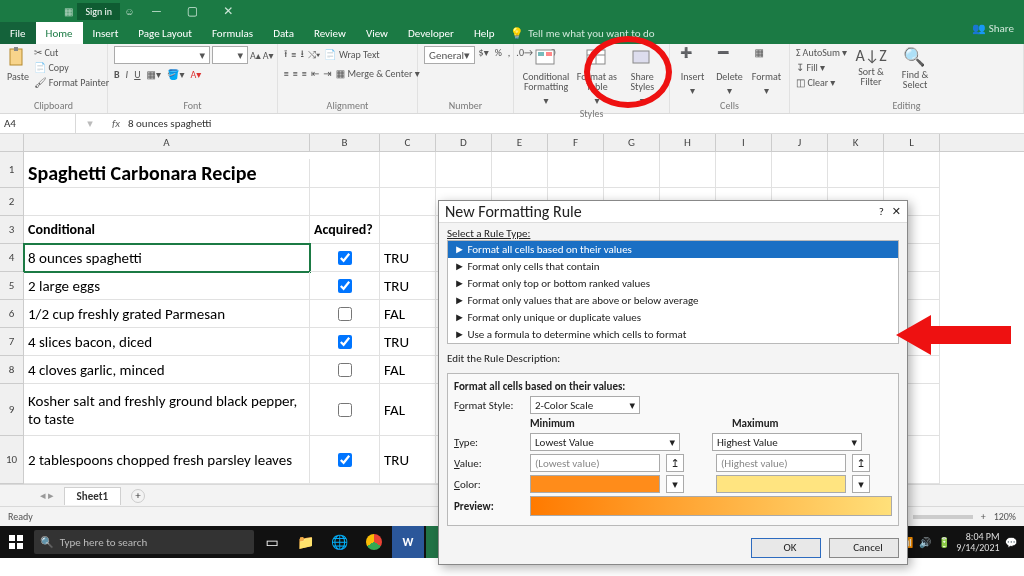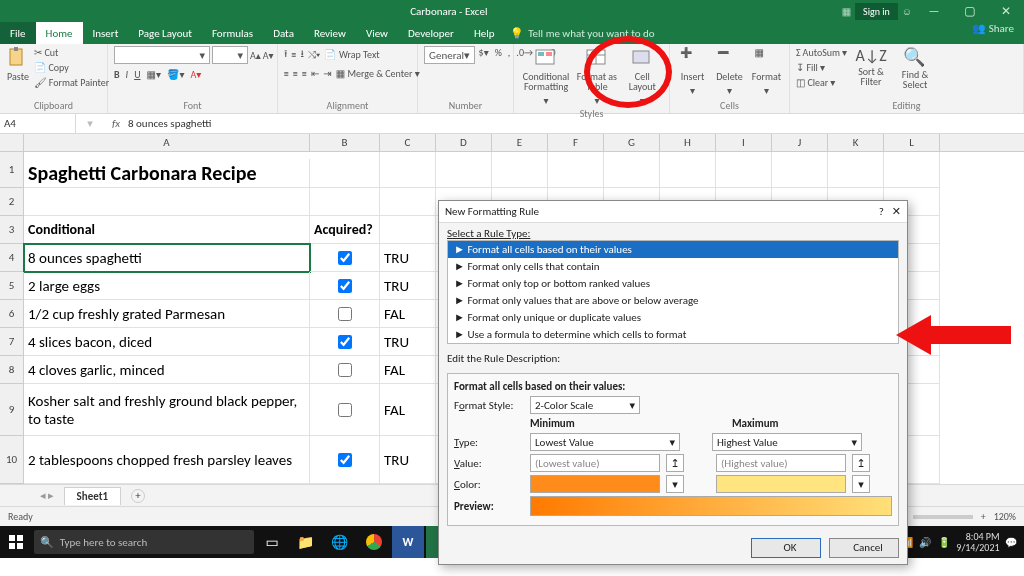--- a/index.html
+++ b/index.html
@@ -55,21 +55,21 @@
   .statusbar { height:20px; background:#f3f3f3; border-top:1px solid #d9d9d9; display:flex; align-items:center; font-size:10px; color:#555; }
   .statusbar .right { margin-left:auto; display:flex; gap:8px; align-items:center; padding-right:8px; }
   
   .taskbar { height:32px; background:#111; display:flex; align-items:center; color:#fff; font-size:11px; gap:2px; }
   .tbico { width:32px; height:32px; display:flex; align-items:center; justify-content:center; font-size:14px; }
   .searchbox { background:#333; width:220px; height:24px; display:flex; align-items:center; padding:0 6px; color:#bbb; gap:6px; font-size:11px; border-radius:2px; }
   .taskbar .tray { margin-left:auto; display:flex; align-items:center; gap:6px; padding-right:6px; font-size:10px; color:#ddd; }
   
   .dialog { position:absolute; left:438px; top:200px; width:470px; background:#f4f4f4; border:1px solid #888; box-shadow:3px 3px 10px rgba(0,0,0,.3); font-size:11px; color:#222; }
   .dialog .titleb { height:22px; display:flex; align-items:center; padding:0 6px; background:#fff; border-bottom:1px solid #ddd; }
-  .dialog .titleb .t { flex:1; font-size:11px; }
+  .dialog .titleb .t { flex:1; font-size:16px; }
   .dialog .sect { padding:4px 8px; }
   .rulelist { border:1px solid #b9b9b9; background:#fff; }
   .ruleitem { padding:2px 6px; font-size:11px; }
   .ruleitem.sel { background:#1a6fc4; color:#fff; }
   .editbox { border:1px solid #b9b9b9; background:#f9f9f9; margin:4px 8px 6px 8px; padding:6px; }
   .frow { display:flex; align-items:center; gap:6px; margin:3px 0; font-size:11px; }
   .dd { border:1px solid #aaa; background:#fff; height:18px; font-size:11px; display:flex; align-items:center; justify-content:space-between; padding:0 4px; }
   .colbox { border:1px solid #aaa; height:18px; }
   .previewbar { height:20px; border:1px solid #aaa; background:linear-gradient(90deg,#ff7a00,#ffe07a); }
   .dbtns { display:flex; justify-content:flex-end; gap:8px; padding:6px 8px; }
@@ -77,21 +77,20 @@
   .winbtn2.def { border:1px solid #2d6bbf; }
   
   .redcircle { position:absolute; left:584px; top:36px; width:88px; height:72px; border:6px solid #e11; border-radius:50%; pointer-events:none; }
   .redarrow { position:absolute; left:896px; top:310px; pointer-events:none; }
 </style>
 </head>
 <body>
 
 <div class="titlebar">
   <span style="width:60px"></span>
-  <span class="title">Carbonara  -  Excel</span>
   <span class="faint">▦</span>
   <span class="signin">Sign in</span>
   <span class="faint">☺</span>
   <span class="winbtn">—</span>
   <span class="winbtn">▢</span>
   <span class="winbtn">✕</span>
 </div>
 
 <div class="ribbontabs">
   <div class="ribtab file">File</div>
@@ -216,21 +215,21 @@
             <line x1="2" y1="9" x2="20" y2="9" stroke="#888"></line>
             <line x1="11" y1="4" x2="11" y2="18" stroke="#888"></line>
           </svg>
         <span class="btnlabel">Format as Table</span>
           <span>▾</span>
       </div>
       <div class="bigbtn">
         <svg class="bigico" viewBox="0 0 24 24">
             <rect x="3" y="5" width="16" height="12" fill="#dde" stroke="#888"></rect>
           </svg>
-        <span class="btnlabel">Cell Layout</span>
+        <span class="btnlabel">Share Styles</span>
           <span>▾</span>
       </div>
     </div>
     <div class="label">Styles</div>
   </div>
   <div class="group" style="width:120px">
     <div class="body">
       <div class="bigbtn" style="width:36px">
           <span class="bigico">➕</span>
           <span class="btnlabel">Insert</span>

